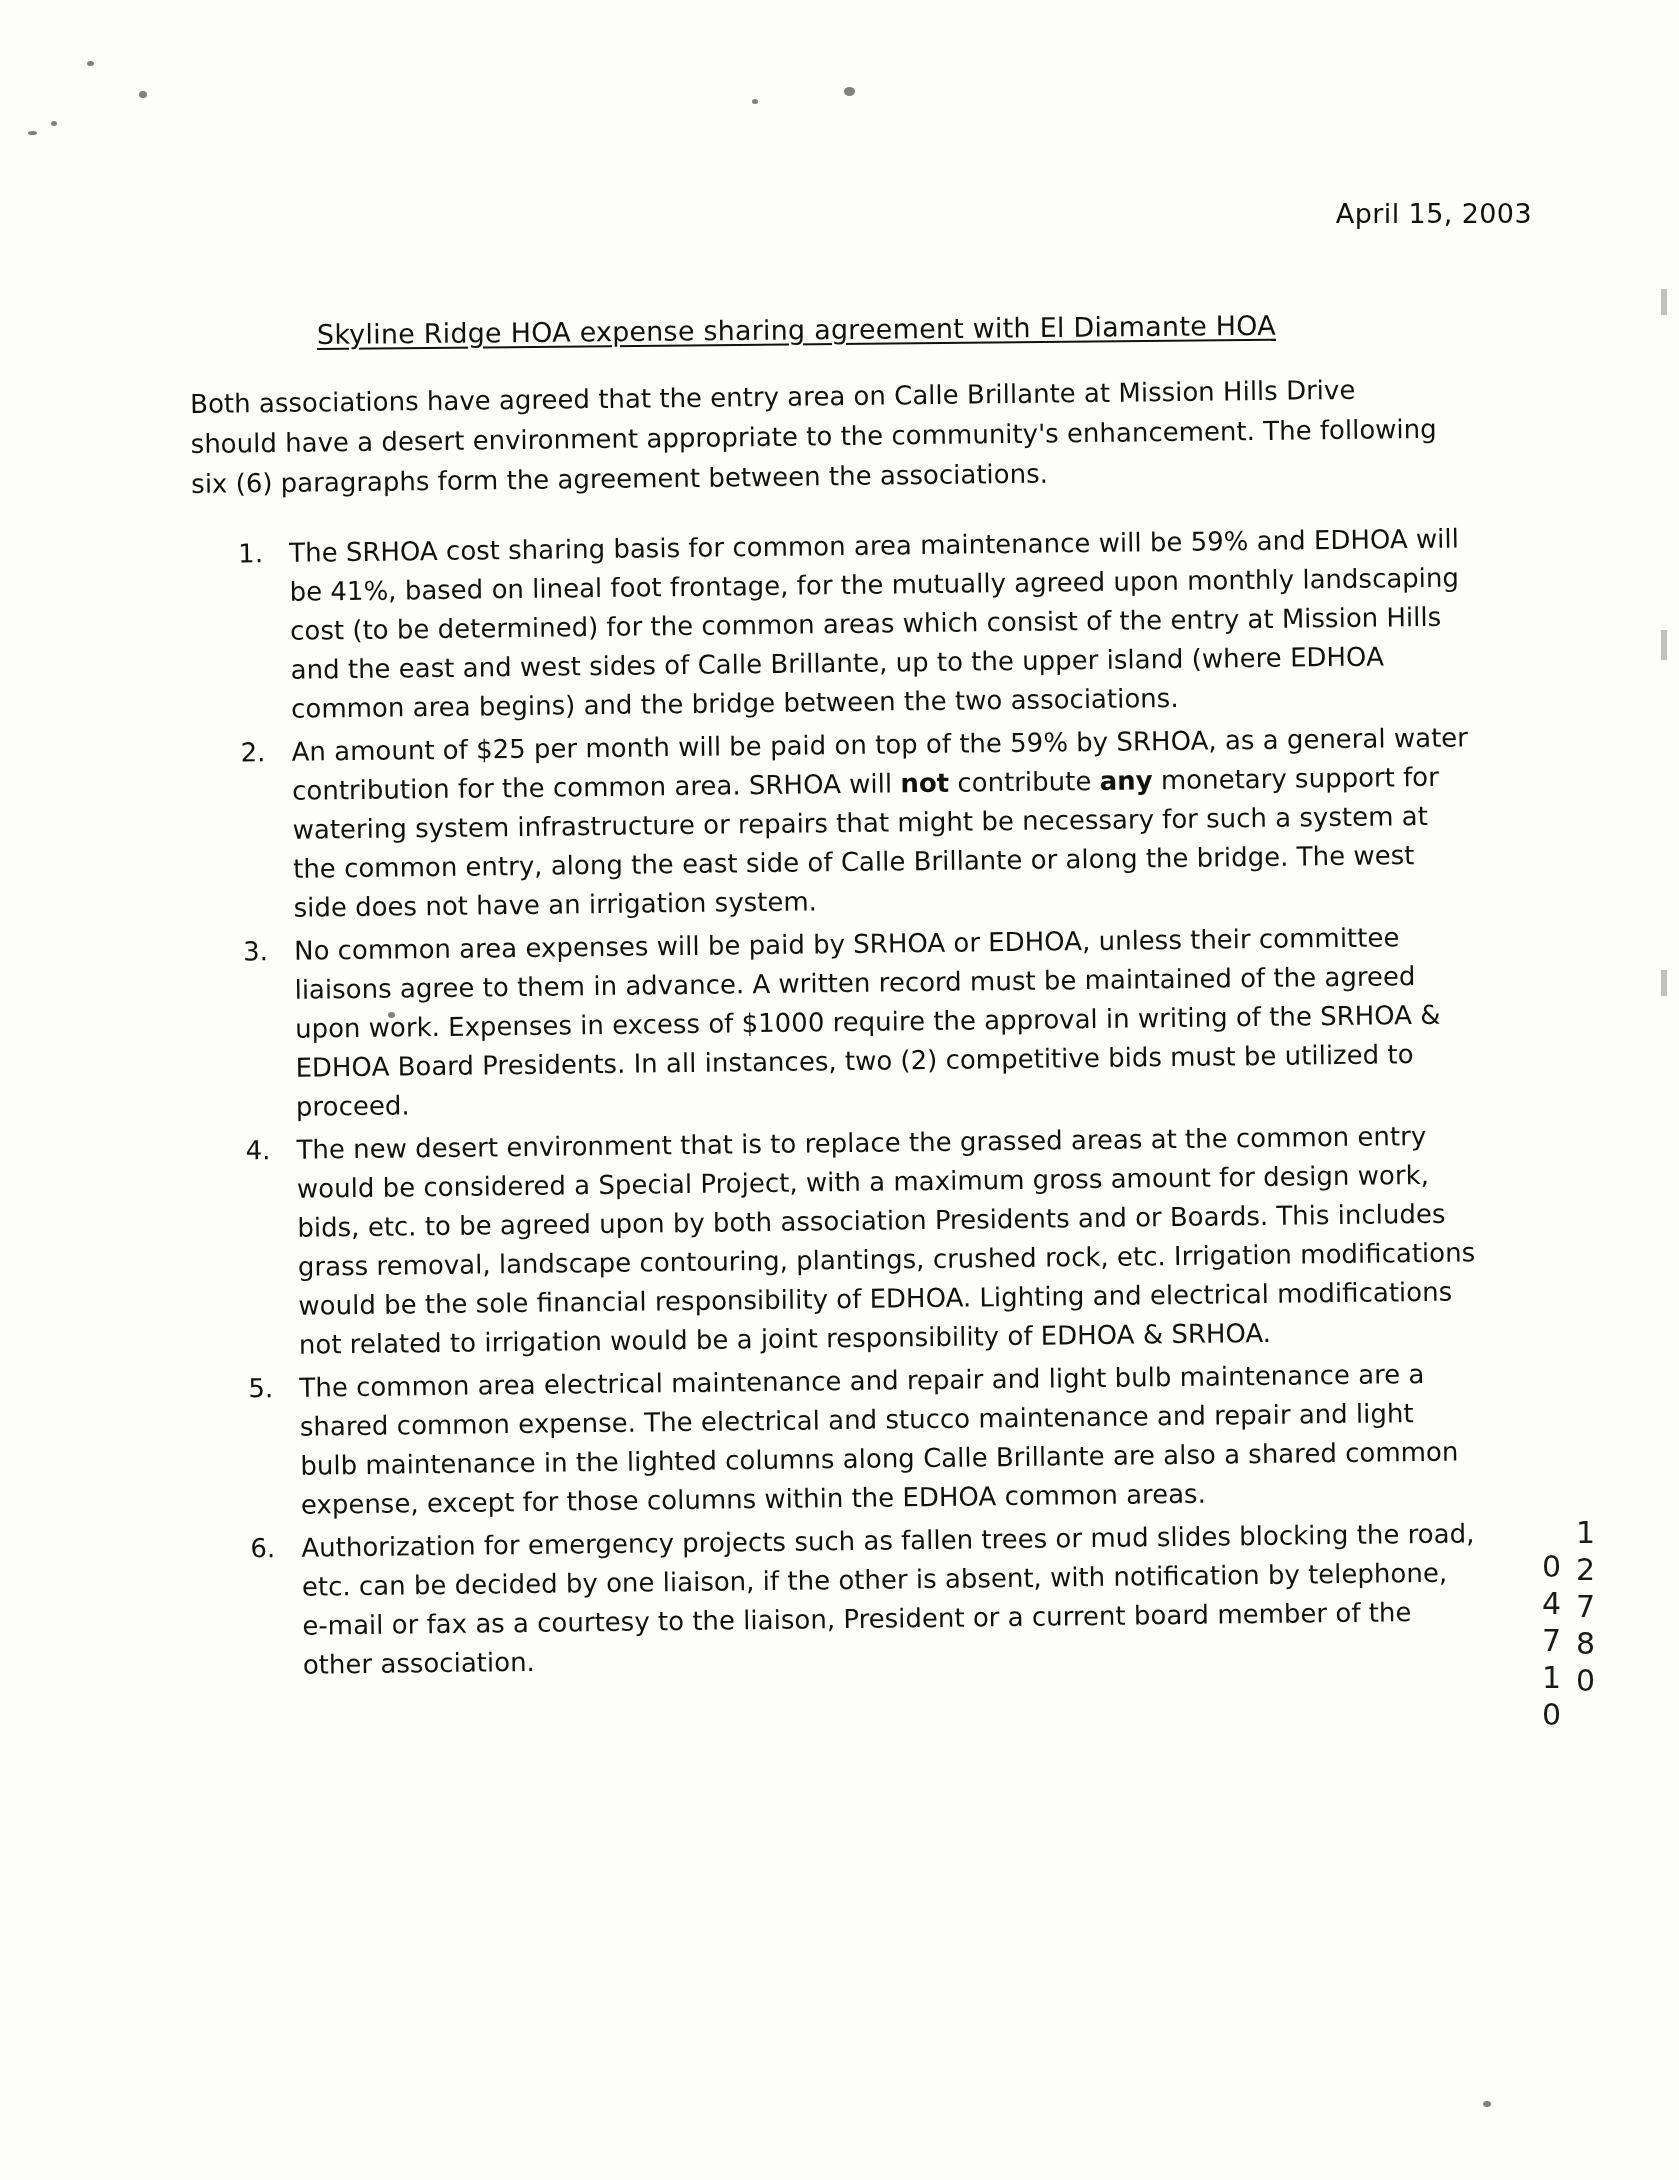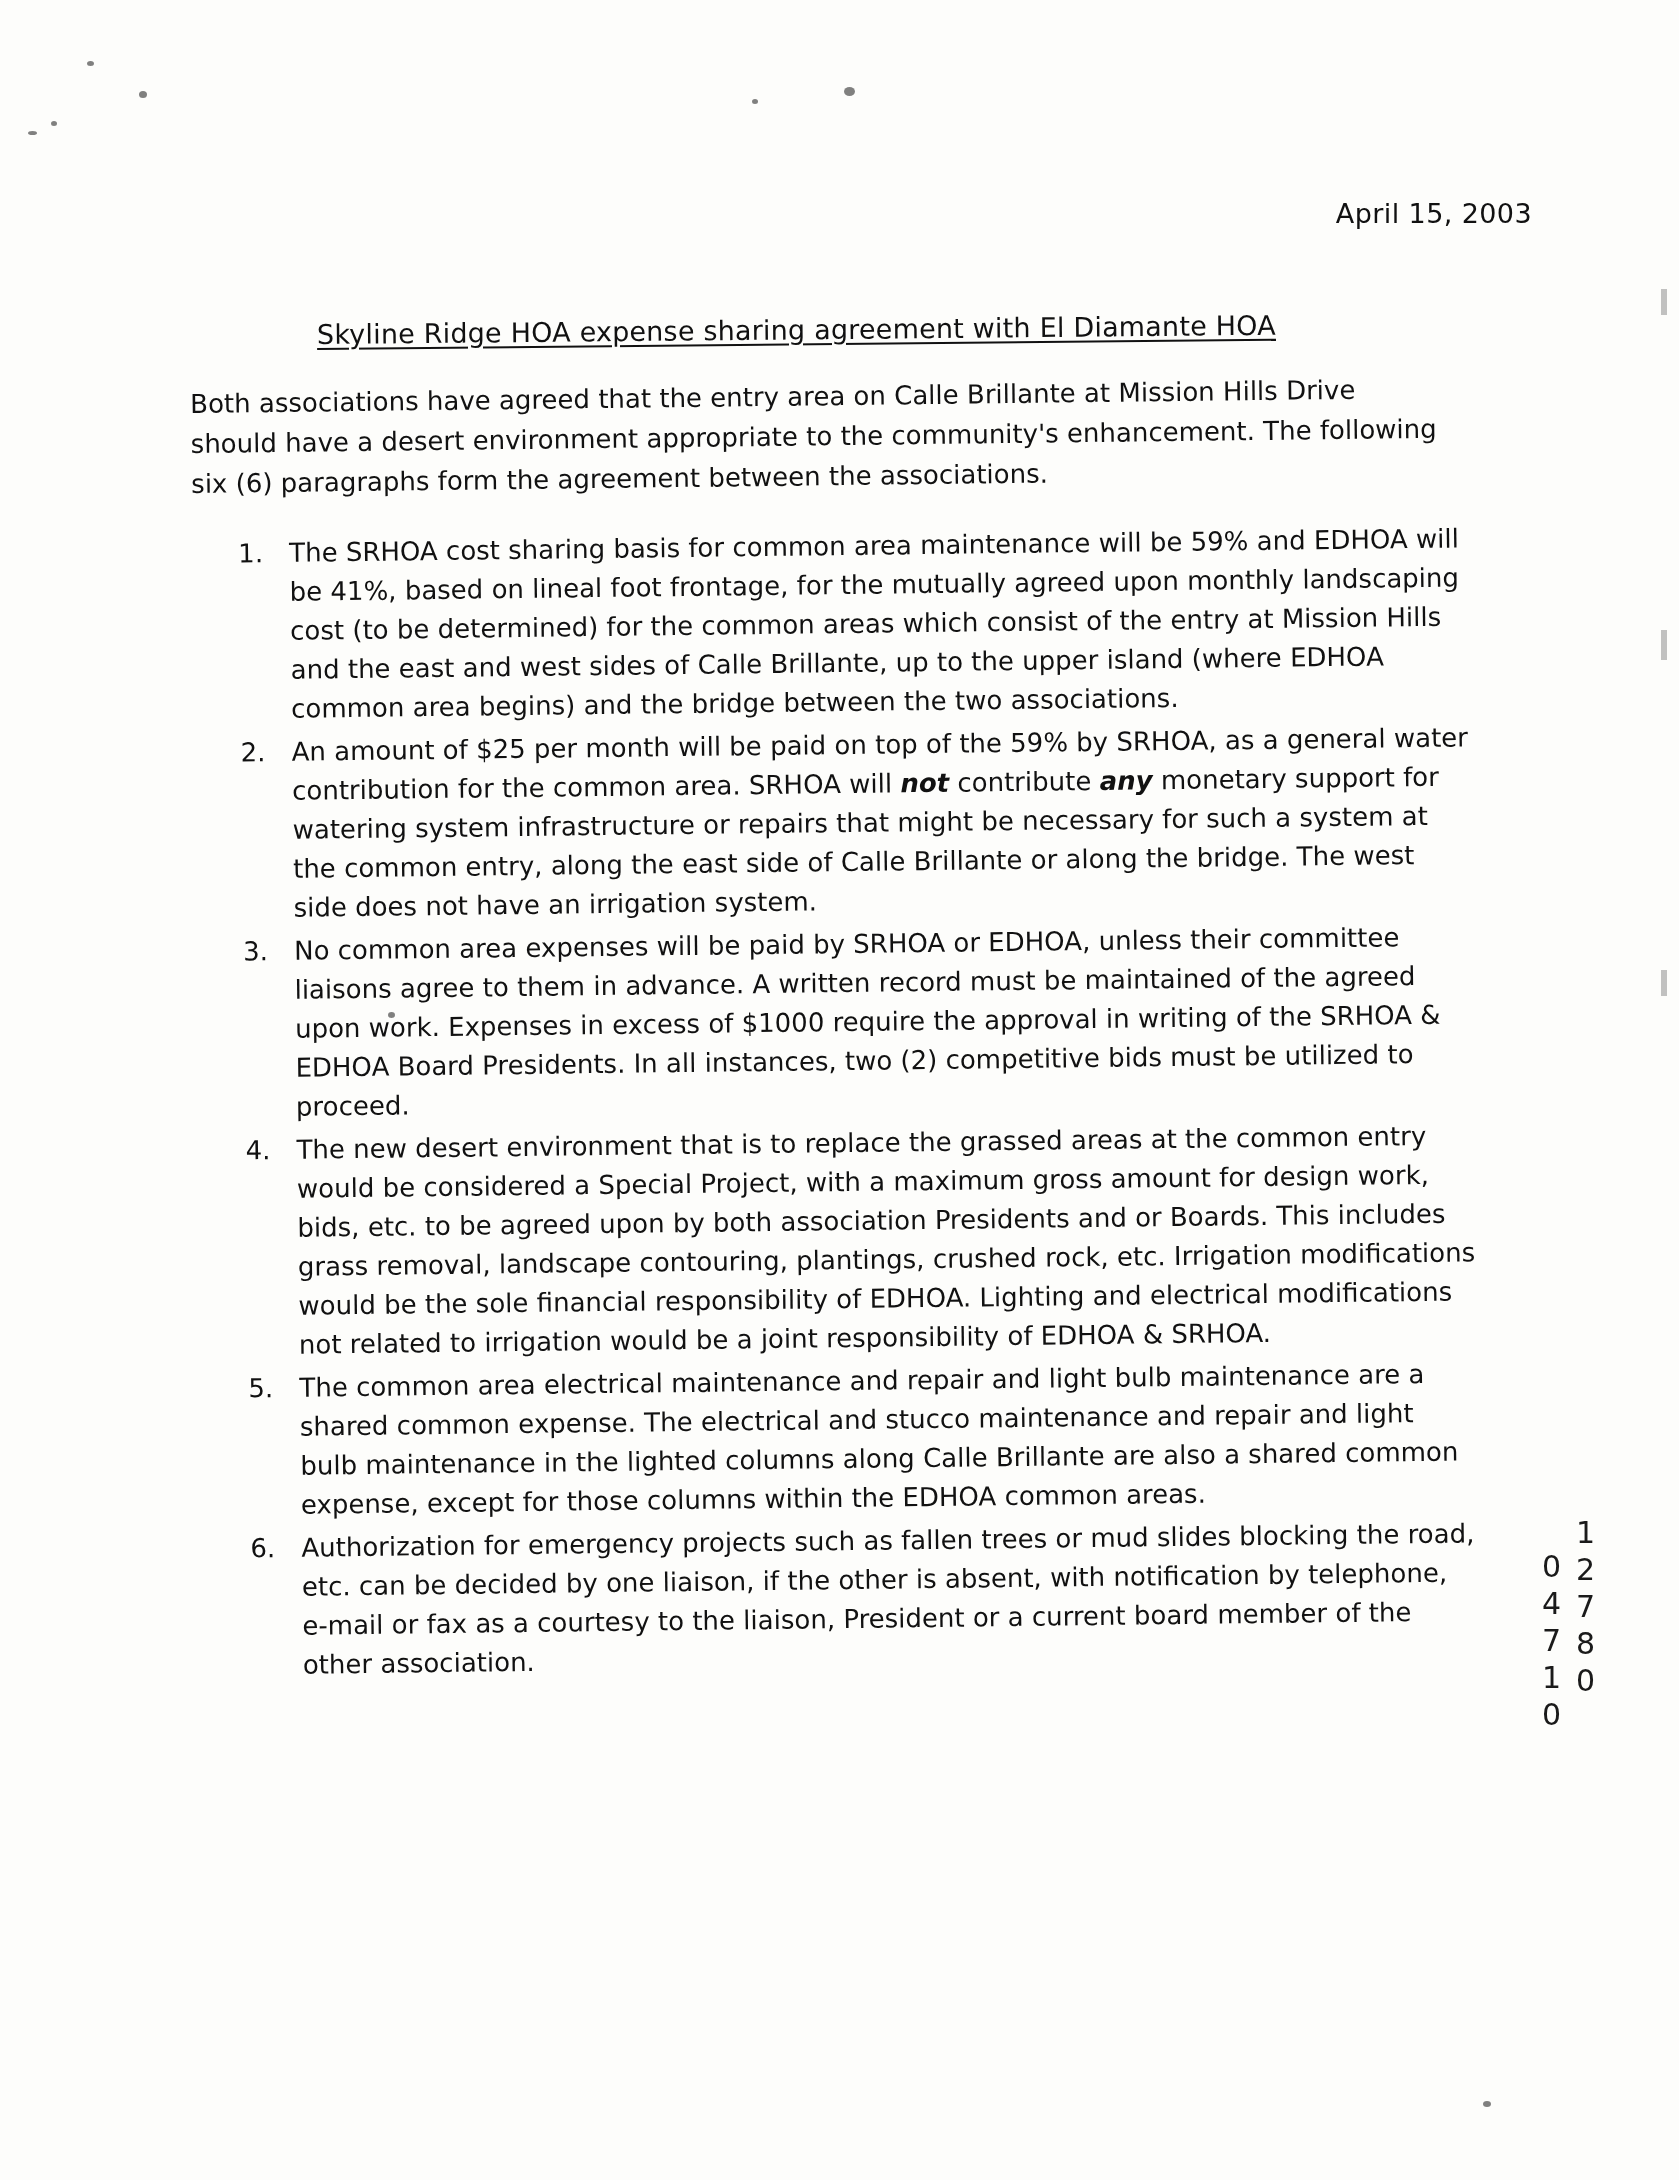--- a/index.html
+++ b/index.html
@@ -81,21 +81,20 @@
     left: 48px;
     top: 0;
     font-size: 26px;
     color: #111;
   }
   .clause .body {
     display: block;
   }
   .clause .body b {
     font-weight: bold;
-    font-style: italic;
   }
   
   .stamp {
     position: absolute;
     right: 77px;
     top: 1515px;
     font-size: 30px;
     letter-spacing: 2px;
     color: #1a1a1a;
     writing-mode: vertical-rl;

